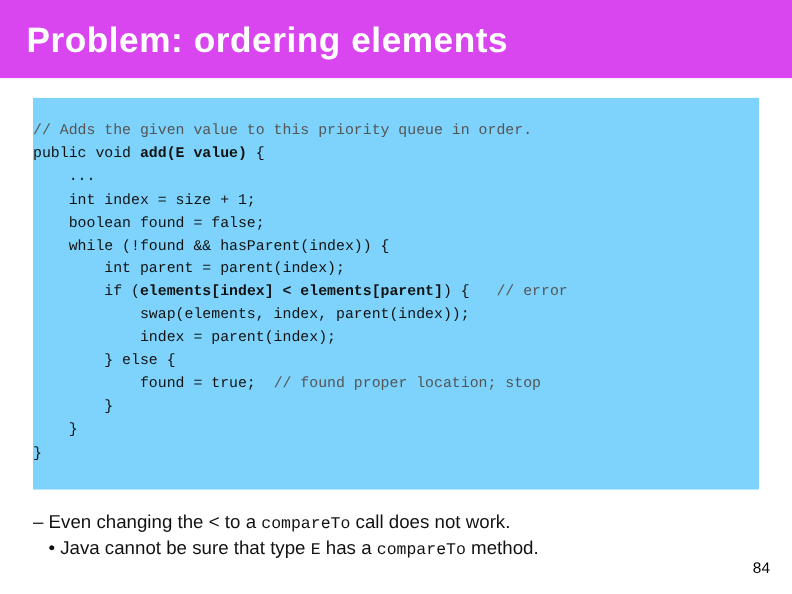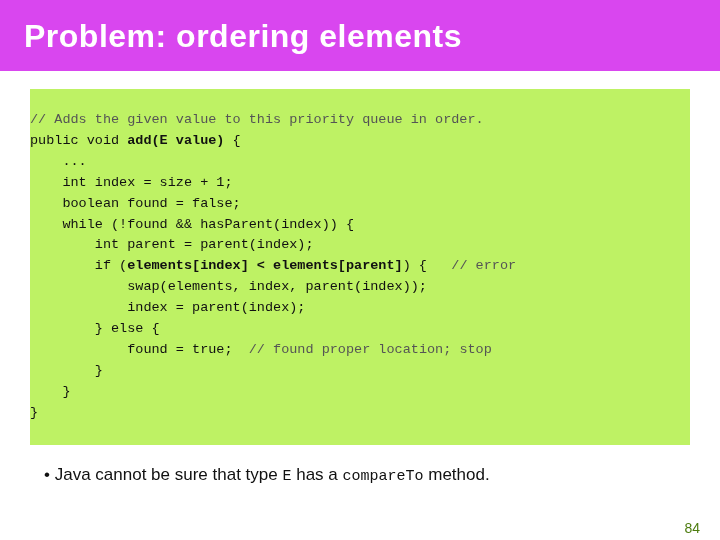--- a/index.html
+++ b/index.html
@@ -25,21 +25,21 @@
 
     .content {
       padding: 18px 30px 10px 30px;
     }
 
     .code-block {
       font-family: 'Courier New', Courier, monospace;
       font-size: 13.5px;
       line-height: 1.55;
       color: #111;
-      background: #bef264;
+      background: #7dd3fc;
       white-space: pre;
     }
 
     .code-block .bold-code {
       font-weight: bold;
     }
 
     .code-block .comment {
       color: #555;
     }
@@ -60,24 +60,24 @@
       margin-left: 14px;
     }
 
     .inline-code {
       font-family: 'Courier New', Courier, monospace;
       font-size: 15px;
     }
 
     .page-num {
       position: absolute;
-      bottom: 4px;
+      bottom: 16px;
       right: 20px;
       font-size: 14px;
-      color: #4d7c0f;
+      color: #000000;
       margin-top: 22px;
     }
   </style>
 </head>
 <body>
 
 <div class="header">
   <h1>Problem: ordering elements</h1>
 </div>
 
@@ -95,18 +95,21 @@
 <span>            index = parent(index);</span>
 <span>        } else {</span>
 <span>            found = true;  <span class="comment">// found proper location; stop</span></span>
 <span>        }</span>
 <span>    }</span>
 <span>}</span>
   </div>
 </div>
 
 <div class="bottom-text">
+  <div class="dash-line">
+    – Even changing the <span>&lt;</span> to a <span class="inline-code">compareTo</span> call does not work.
+  </div>
   <div class="bullet-line">
     • Java cannot be sure that type <span class="inline-code">E</span> has a <span class="inline-code">compareTo</span> method.
   </div>
 </div>
 
 <div class="page-num">84</div>
 
 </body></html>

